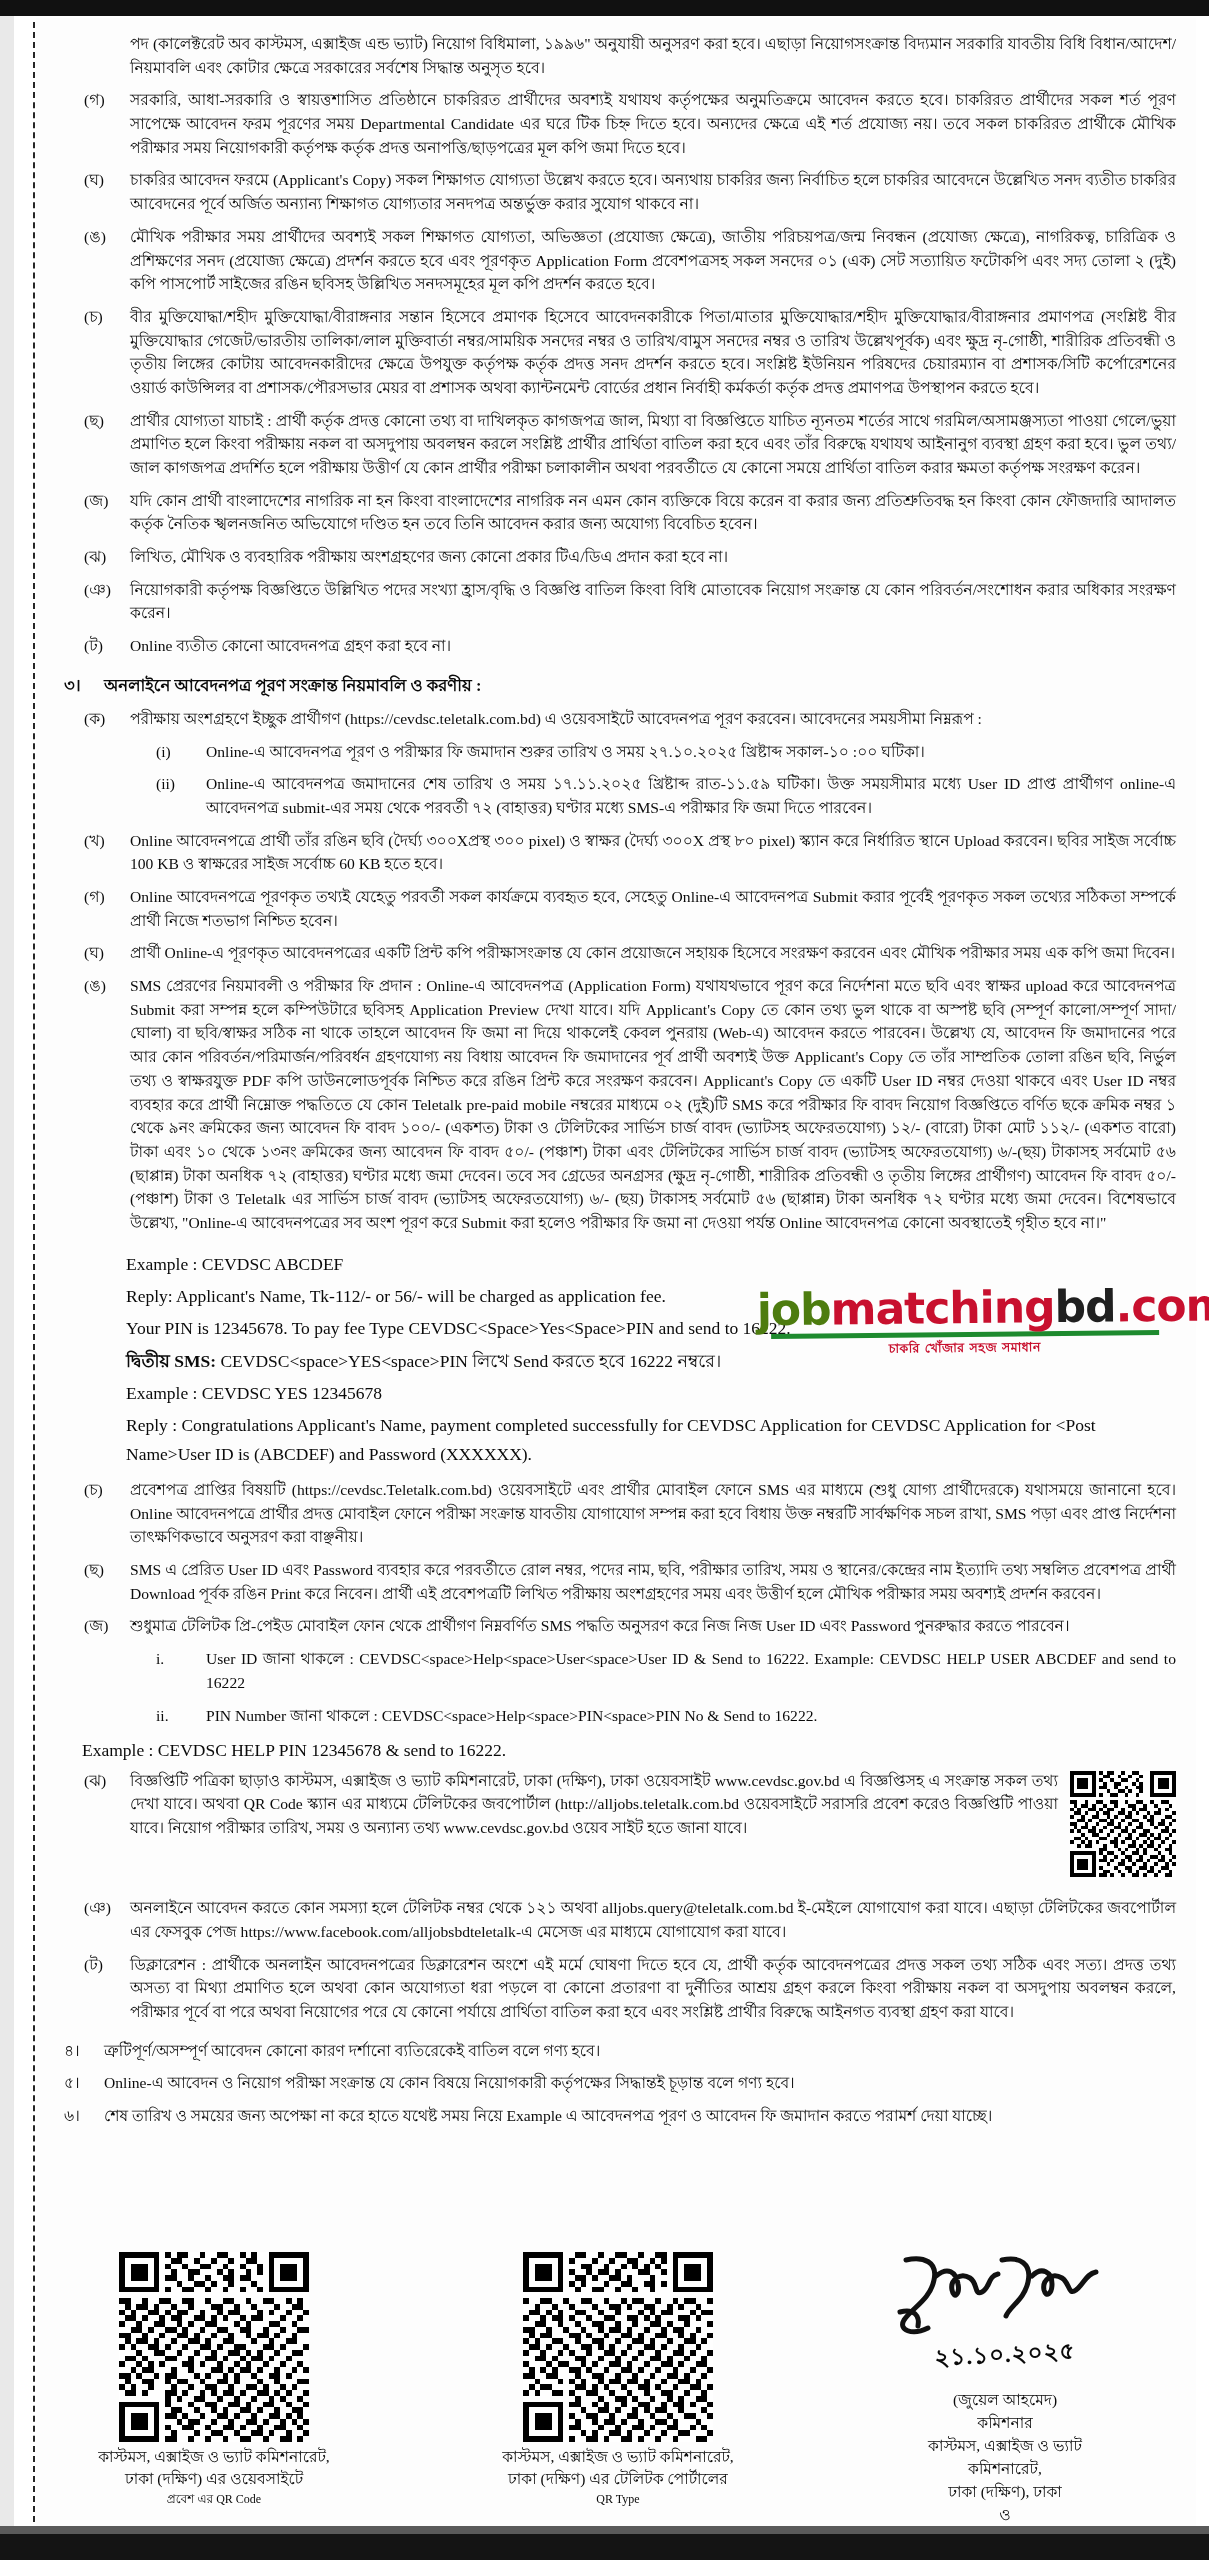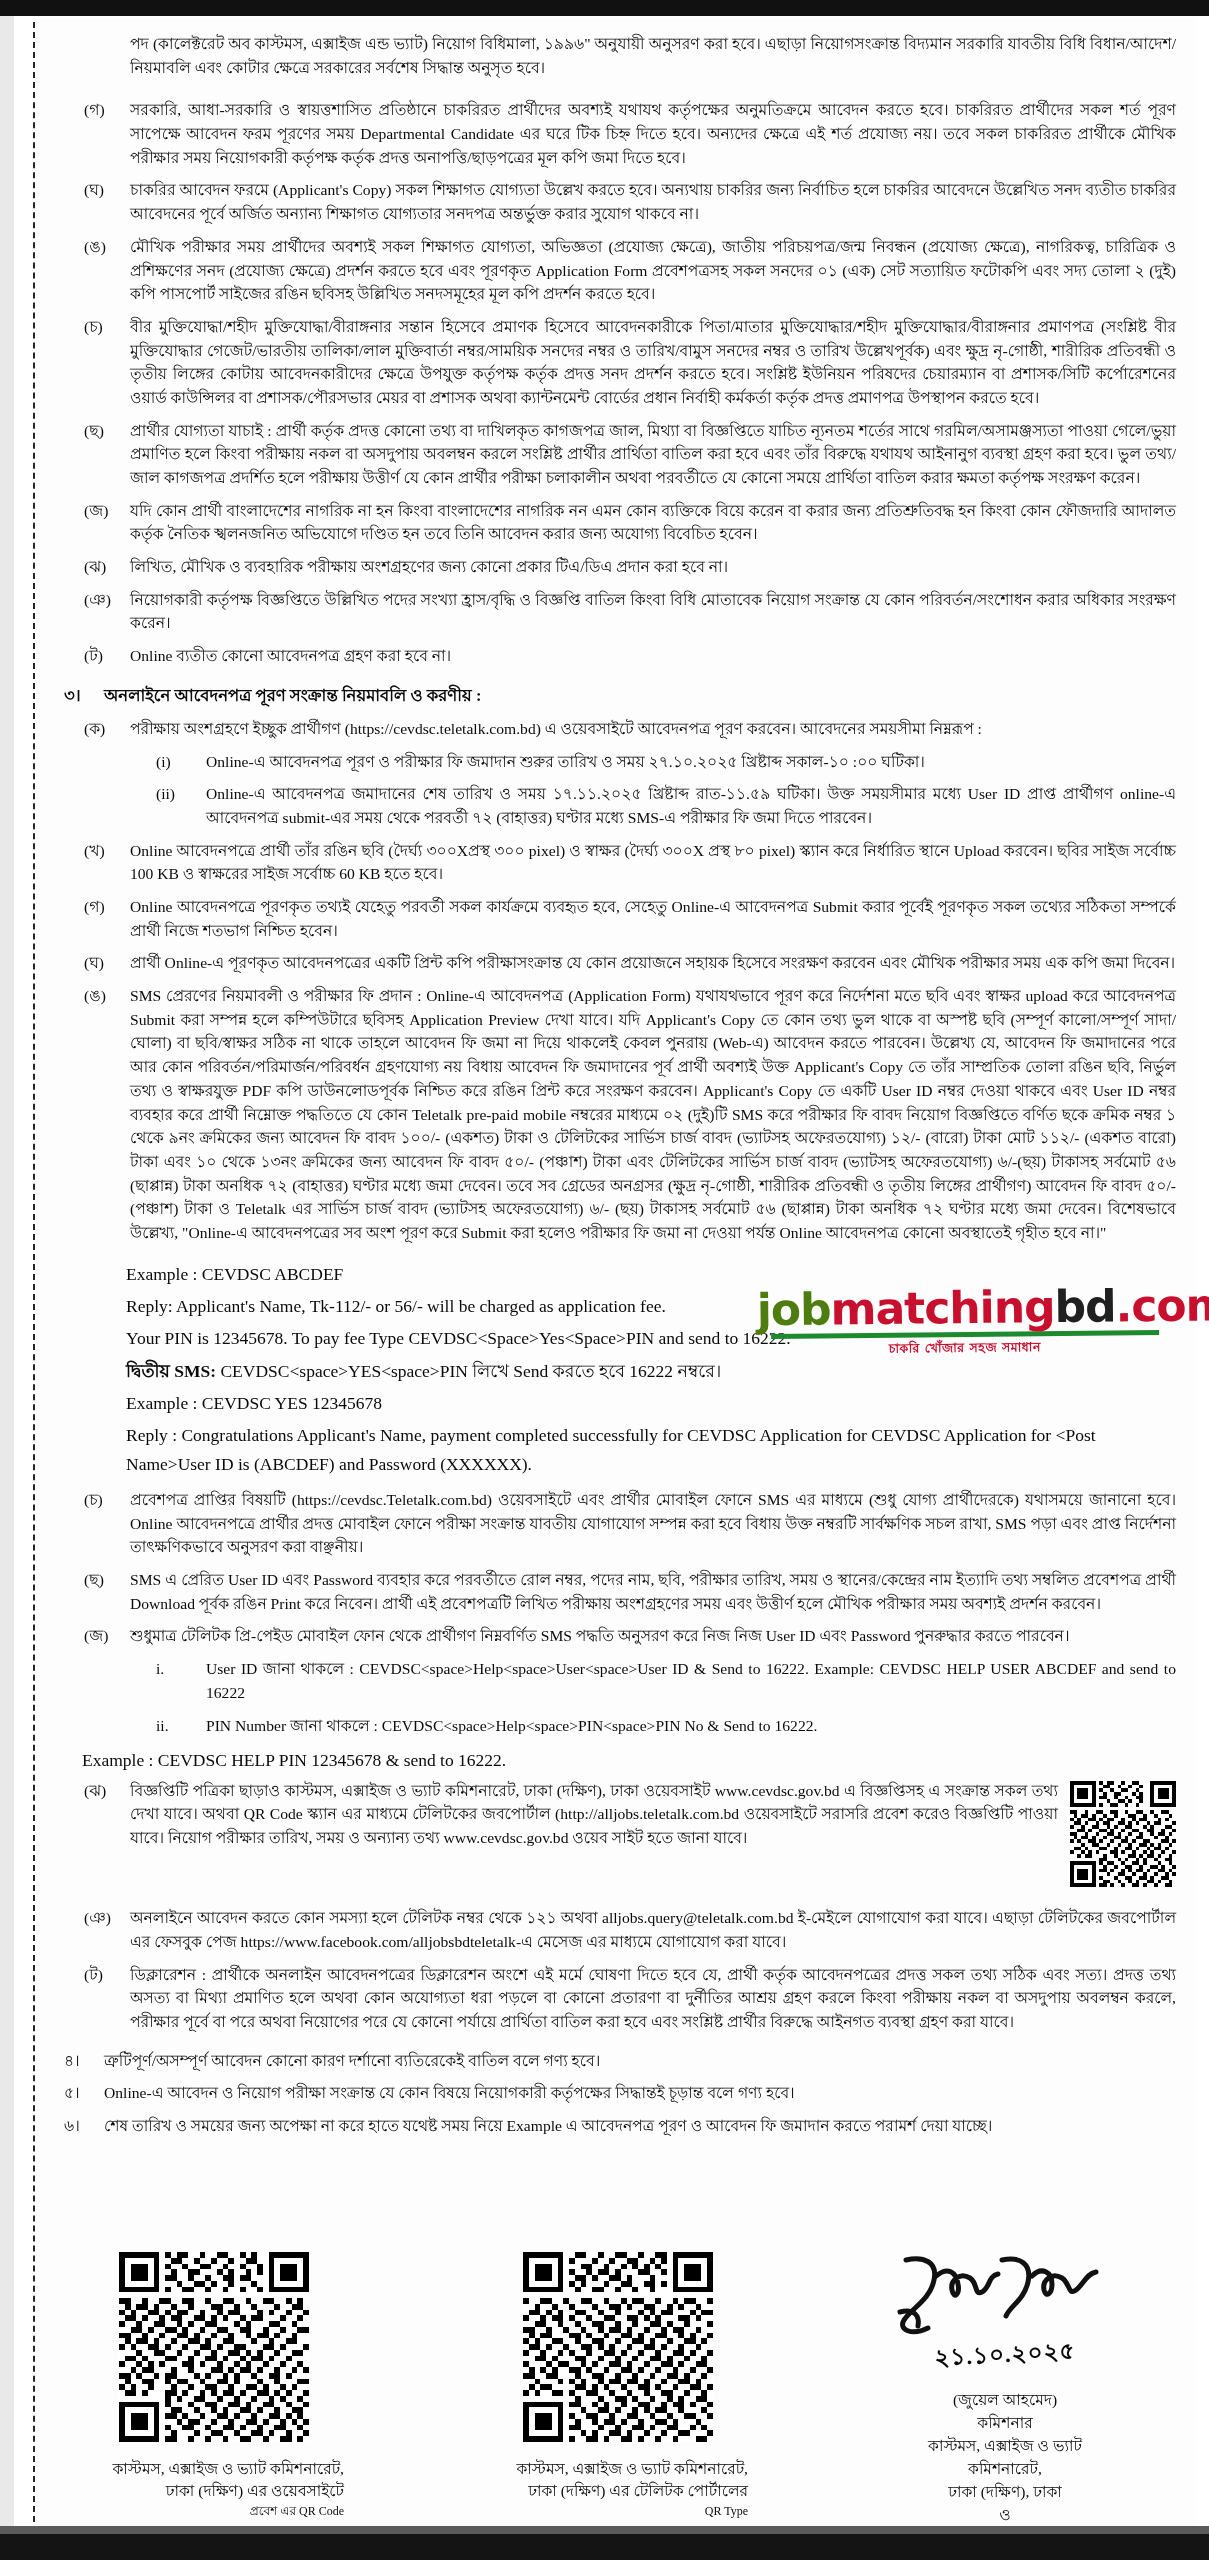--- a/index.html
+++ b/index.html
@@ -80,21 +80,21 @@
     flex: 1 1 auto;
     font-size: 15.6px;
     line-height: 1.52;
     text-align: justify;
   }
   .cont-hang {
     margin-left: 70px;
     font-size: 15.6px;
     line-height: 1.52;
     text-align: justify;
-    margin-bottom: 19px;
+    margin-bottom: 9px;
   }
   .section-head {
     font-weight: 700;
     font-size: 16.5px;
   }
   .sms-line {
     font-size: 17.5px;
     line-height: 1.62;
     margin-left: 66px;
     margin-bottom: 4px;
@@ -160,22 +160,21 @@
   .qr-img {
     width: 190px;
     height: 190px;
     margin: 0 auto;
     display: block;
     image-rendering: pixelated;
   }
   .qr-caption {
     font-size: 15.5px;
     line-height: 1.45;
-    margin-top: 16px;
-    text-align: right;
+    margin-top: 4px;
   }
   .qr-caption .en { font-size: 12px; }
 
   
   .sig-block {
     position: absolute;
     left: 880px;
     top: 2250px;
     width: 250px;
     text-align: center;

